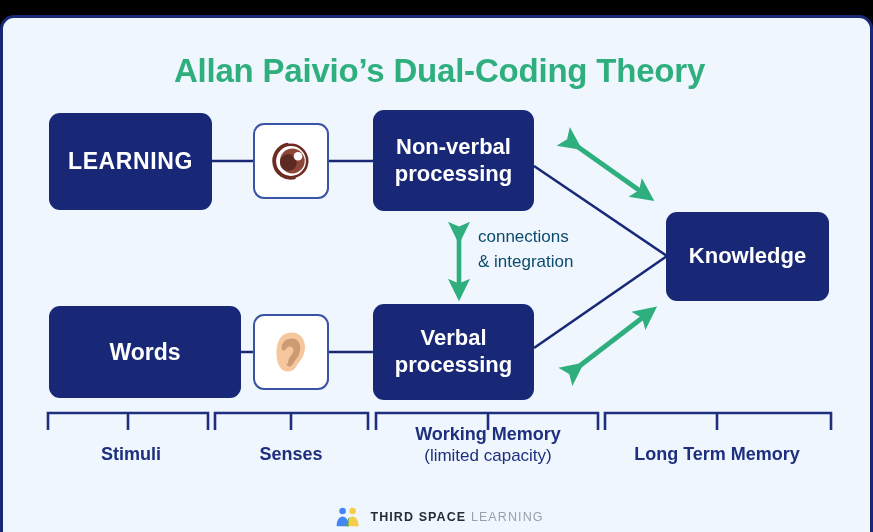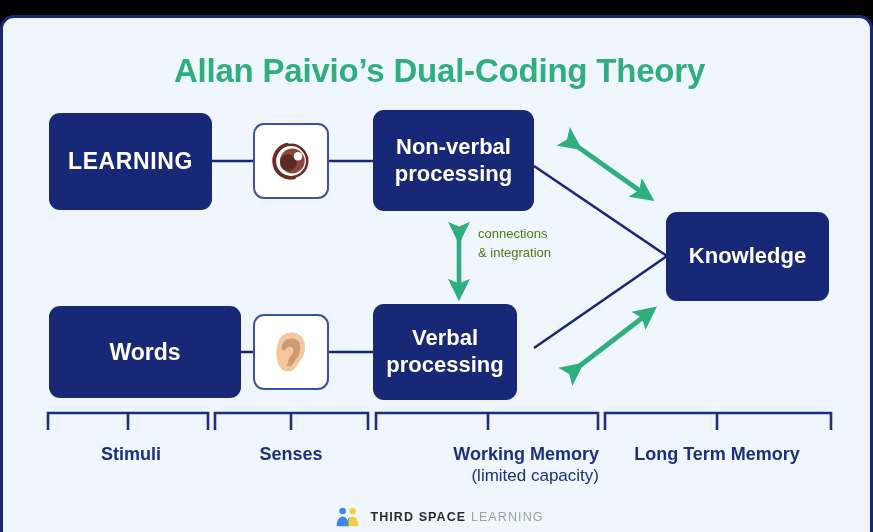--- a/index.html
+++ b/index.html
@@ -59,21 +59,21 @@
     align-items: center;
     justify-content: center;
     text-align: center;
     font-weight: bold;
     line-height: 1.22;
     box-sizing: border-box;
   }
   #box-picture   { left: 46px;  top: 95px;  width: 163px; height: 97px; font-size: 23px; letter-spacing: 0.6px; }
   #box-words     { left: 46px;  top: 288px; width: 192px; height: 92px; font-size: 23px; }
   #box-nonverbal { left: 370px; top: 92px;  width: 161px; height: 101px; font-size: 22px; }
-  #box-verbal    { left: 370px; top: 286px; width: 144px; height: 96px;  font-size: 22px; }
+  #box-verbal    { left: 370px; top: 286px; width: 161px; height: 96px;  font-size: 22px; }
   #box-knowledge { left: 663px; top: 194px; width: 163px; height: 89px;  font-size: 22px; text-align: right; }
 
   
   .sbox {
     position: absolute;
     background: #FFFFFF;
     border: 2px solid #3B53A4;
     border-radius: 11px;
     display: flex;
     align-items: center;
@@ -82,22 +82,22 @@
   }
   #sense-eye { left: 250px; top: 105px; width: 76px; height: 76px; }
   #sense-ear { left: 250px; top: 296px; width: 76px; height: 76px; }
 
   
   #conn-text {
     position: absolute;
     left: 475px;
     top: 207px;
     width: 180px;
-    font-size: 13px;
-    color: #4d7c0f;
+    font-size: 17px;
+    color: #0c4a6e;
     line-height: 1.45;
   }
 
   
   .cap {
     position: absolute;
     text-align: center;
     color: #1D2F7E;
   }
   .cap .cap-main {
@@ -108,21 +108,21 @@
   }
   .cap .cap-sub {
     font-size: 17px;
     font-weight: normal;
     display: block;
     margin-top: 1px;
     white-space: nowrap;
   }
   #cap-stimuli  { left: 38px;  top: 426px; width: 180px; }
   #cap-senses   { left: 208px; top: 426px; width: 160px; }
-  #cap-working  { left: 374px; top: 426px; width: 222px; text-align: right; }
+  #cap-working  { left: 374px; top: 406px; width: 222px; }
   #cap-longterm { left: 598px; top: 426px; width: 232px; }
 
   
   #footer {
     position: absolute;
     left: 0;
     top: 489px;
     width: 873px;
     display: flex;
     align-items: center;

